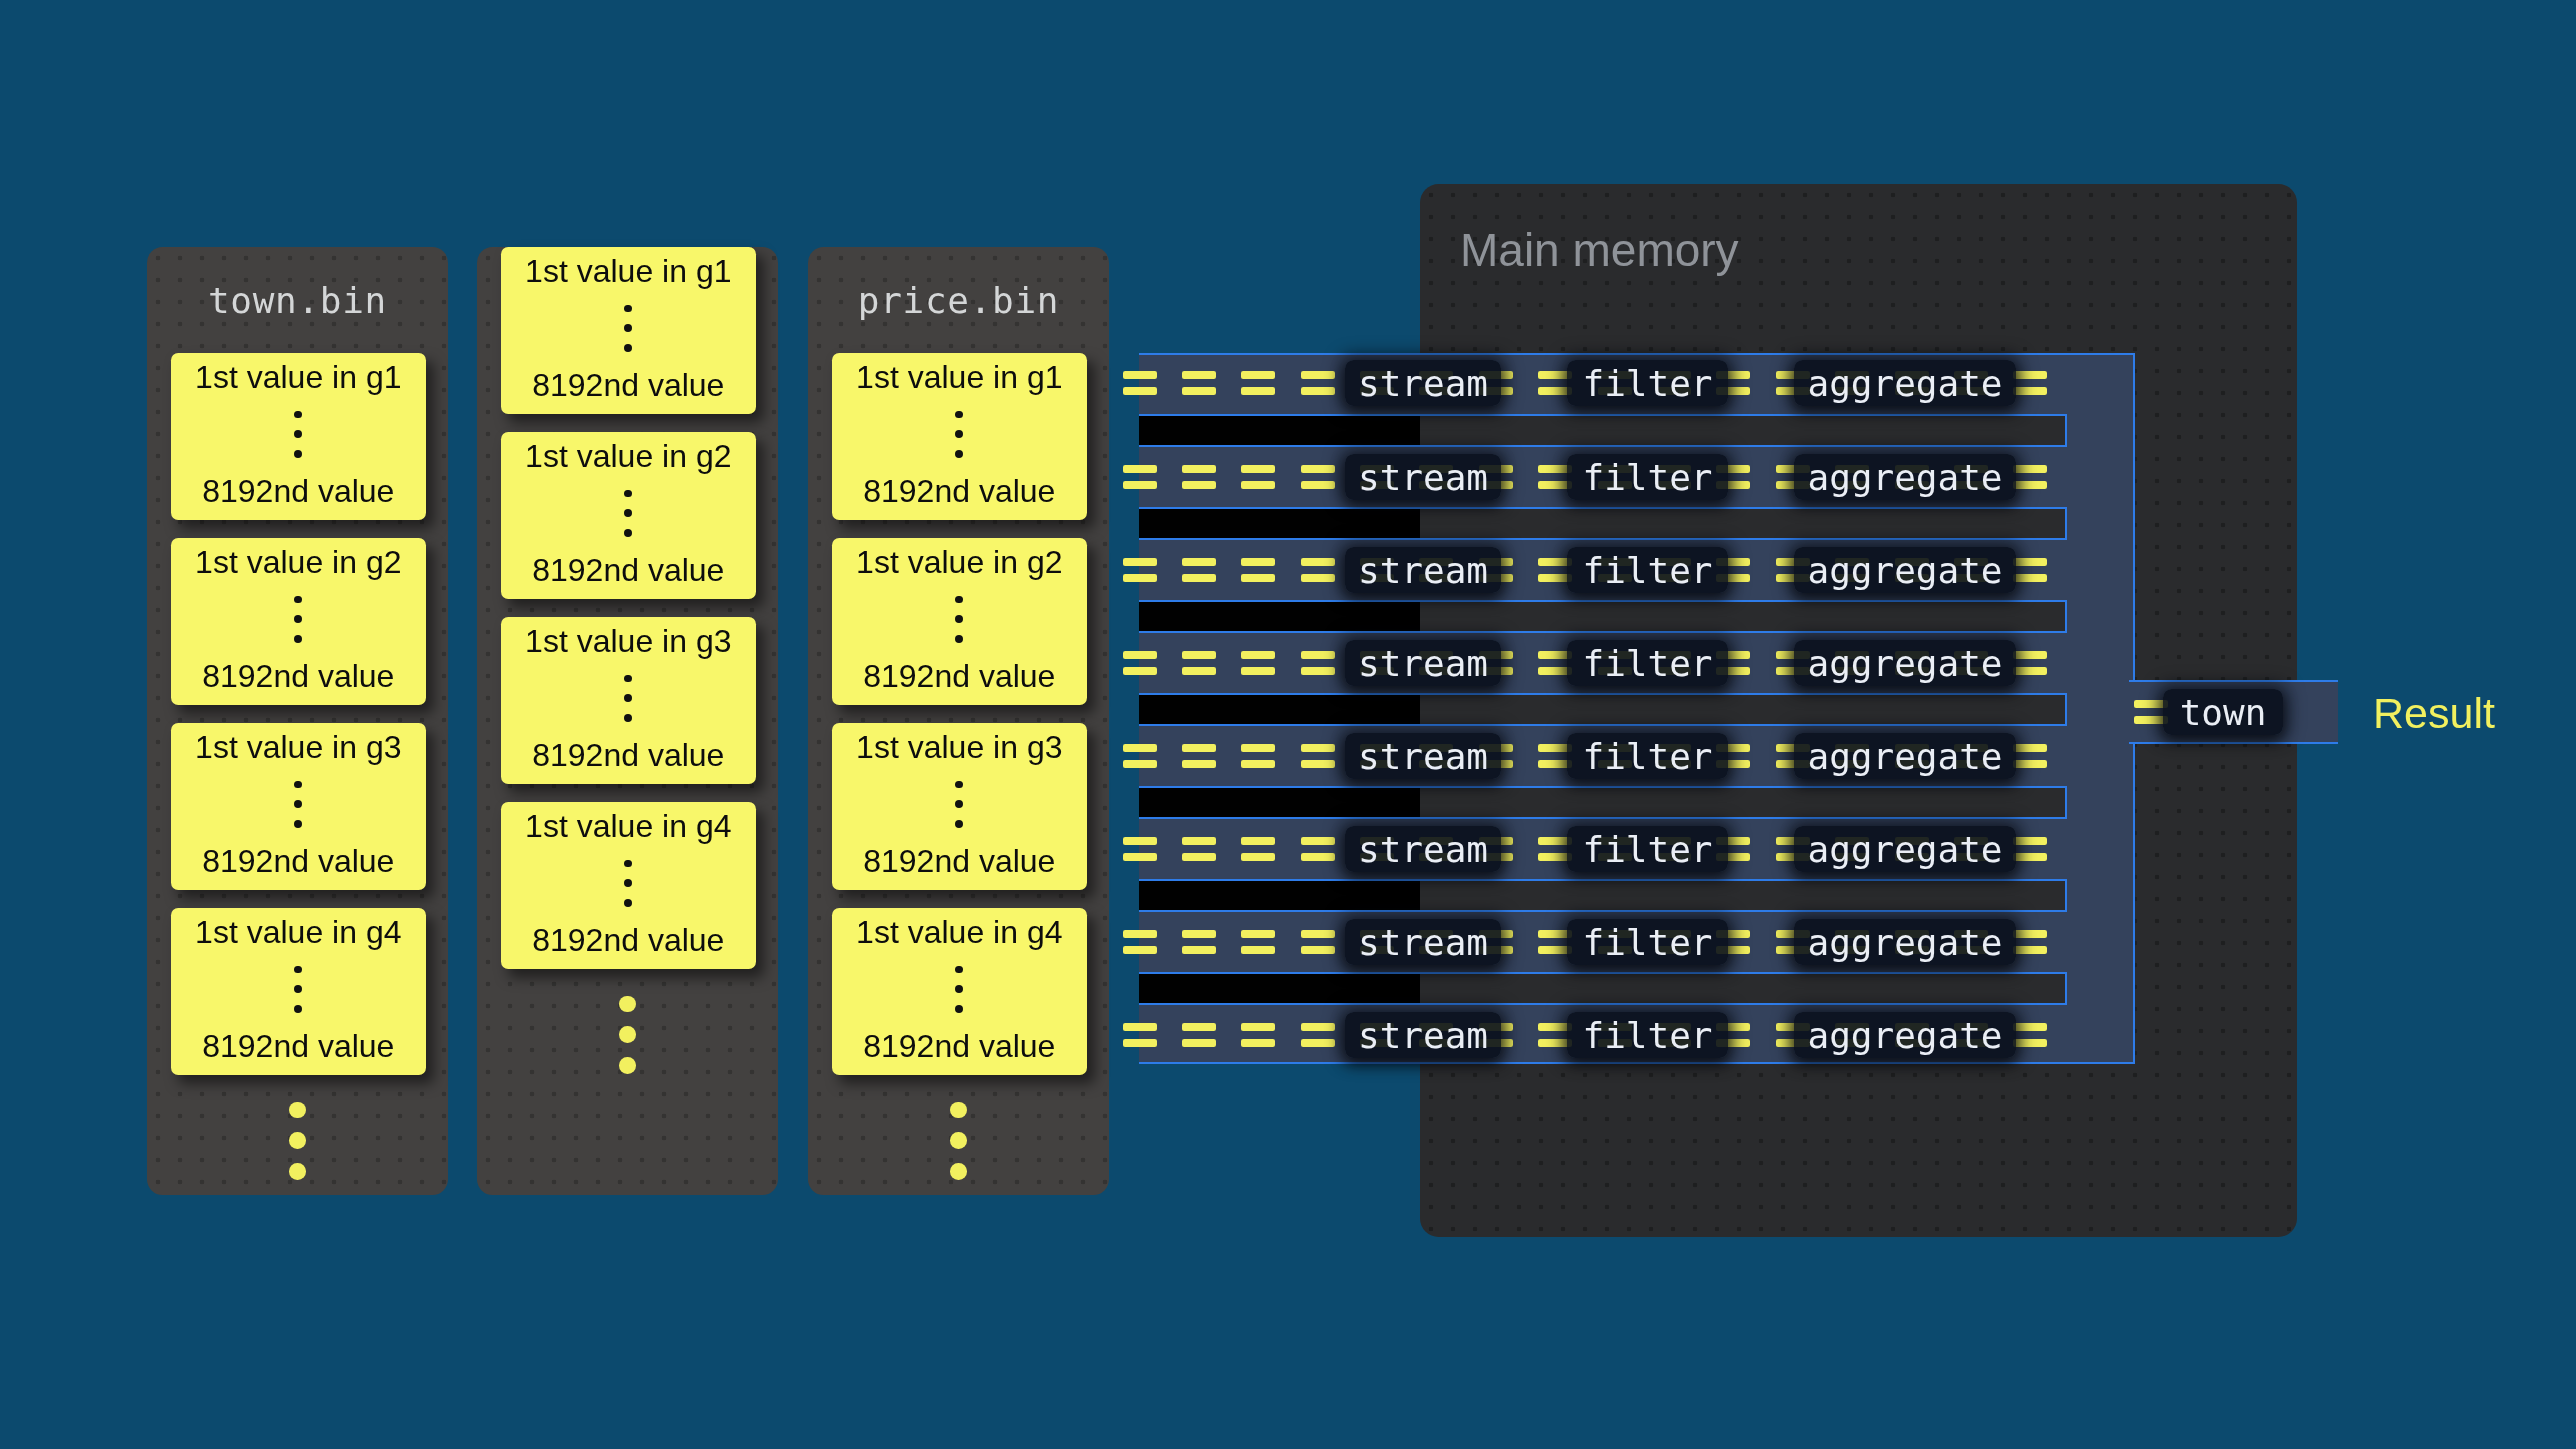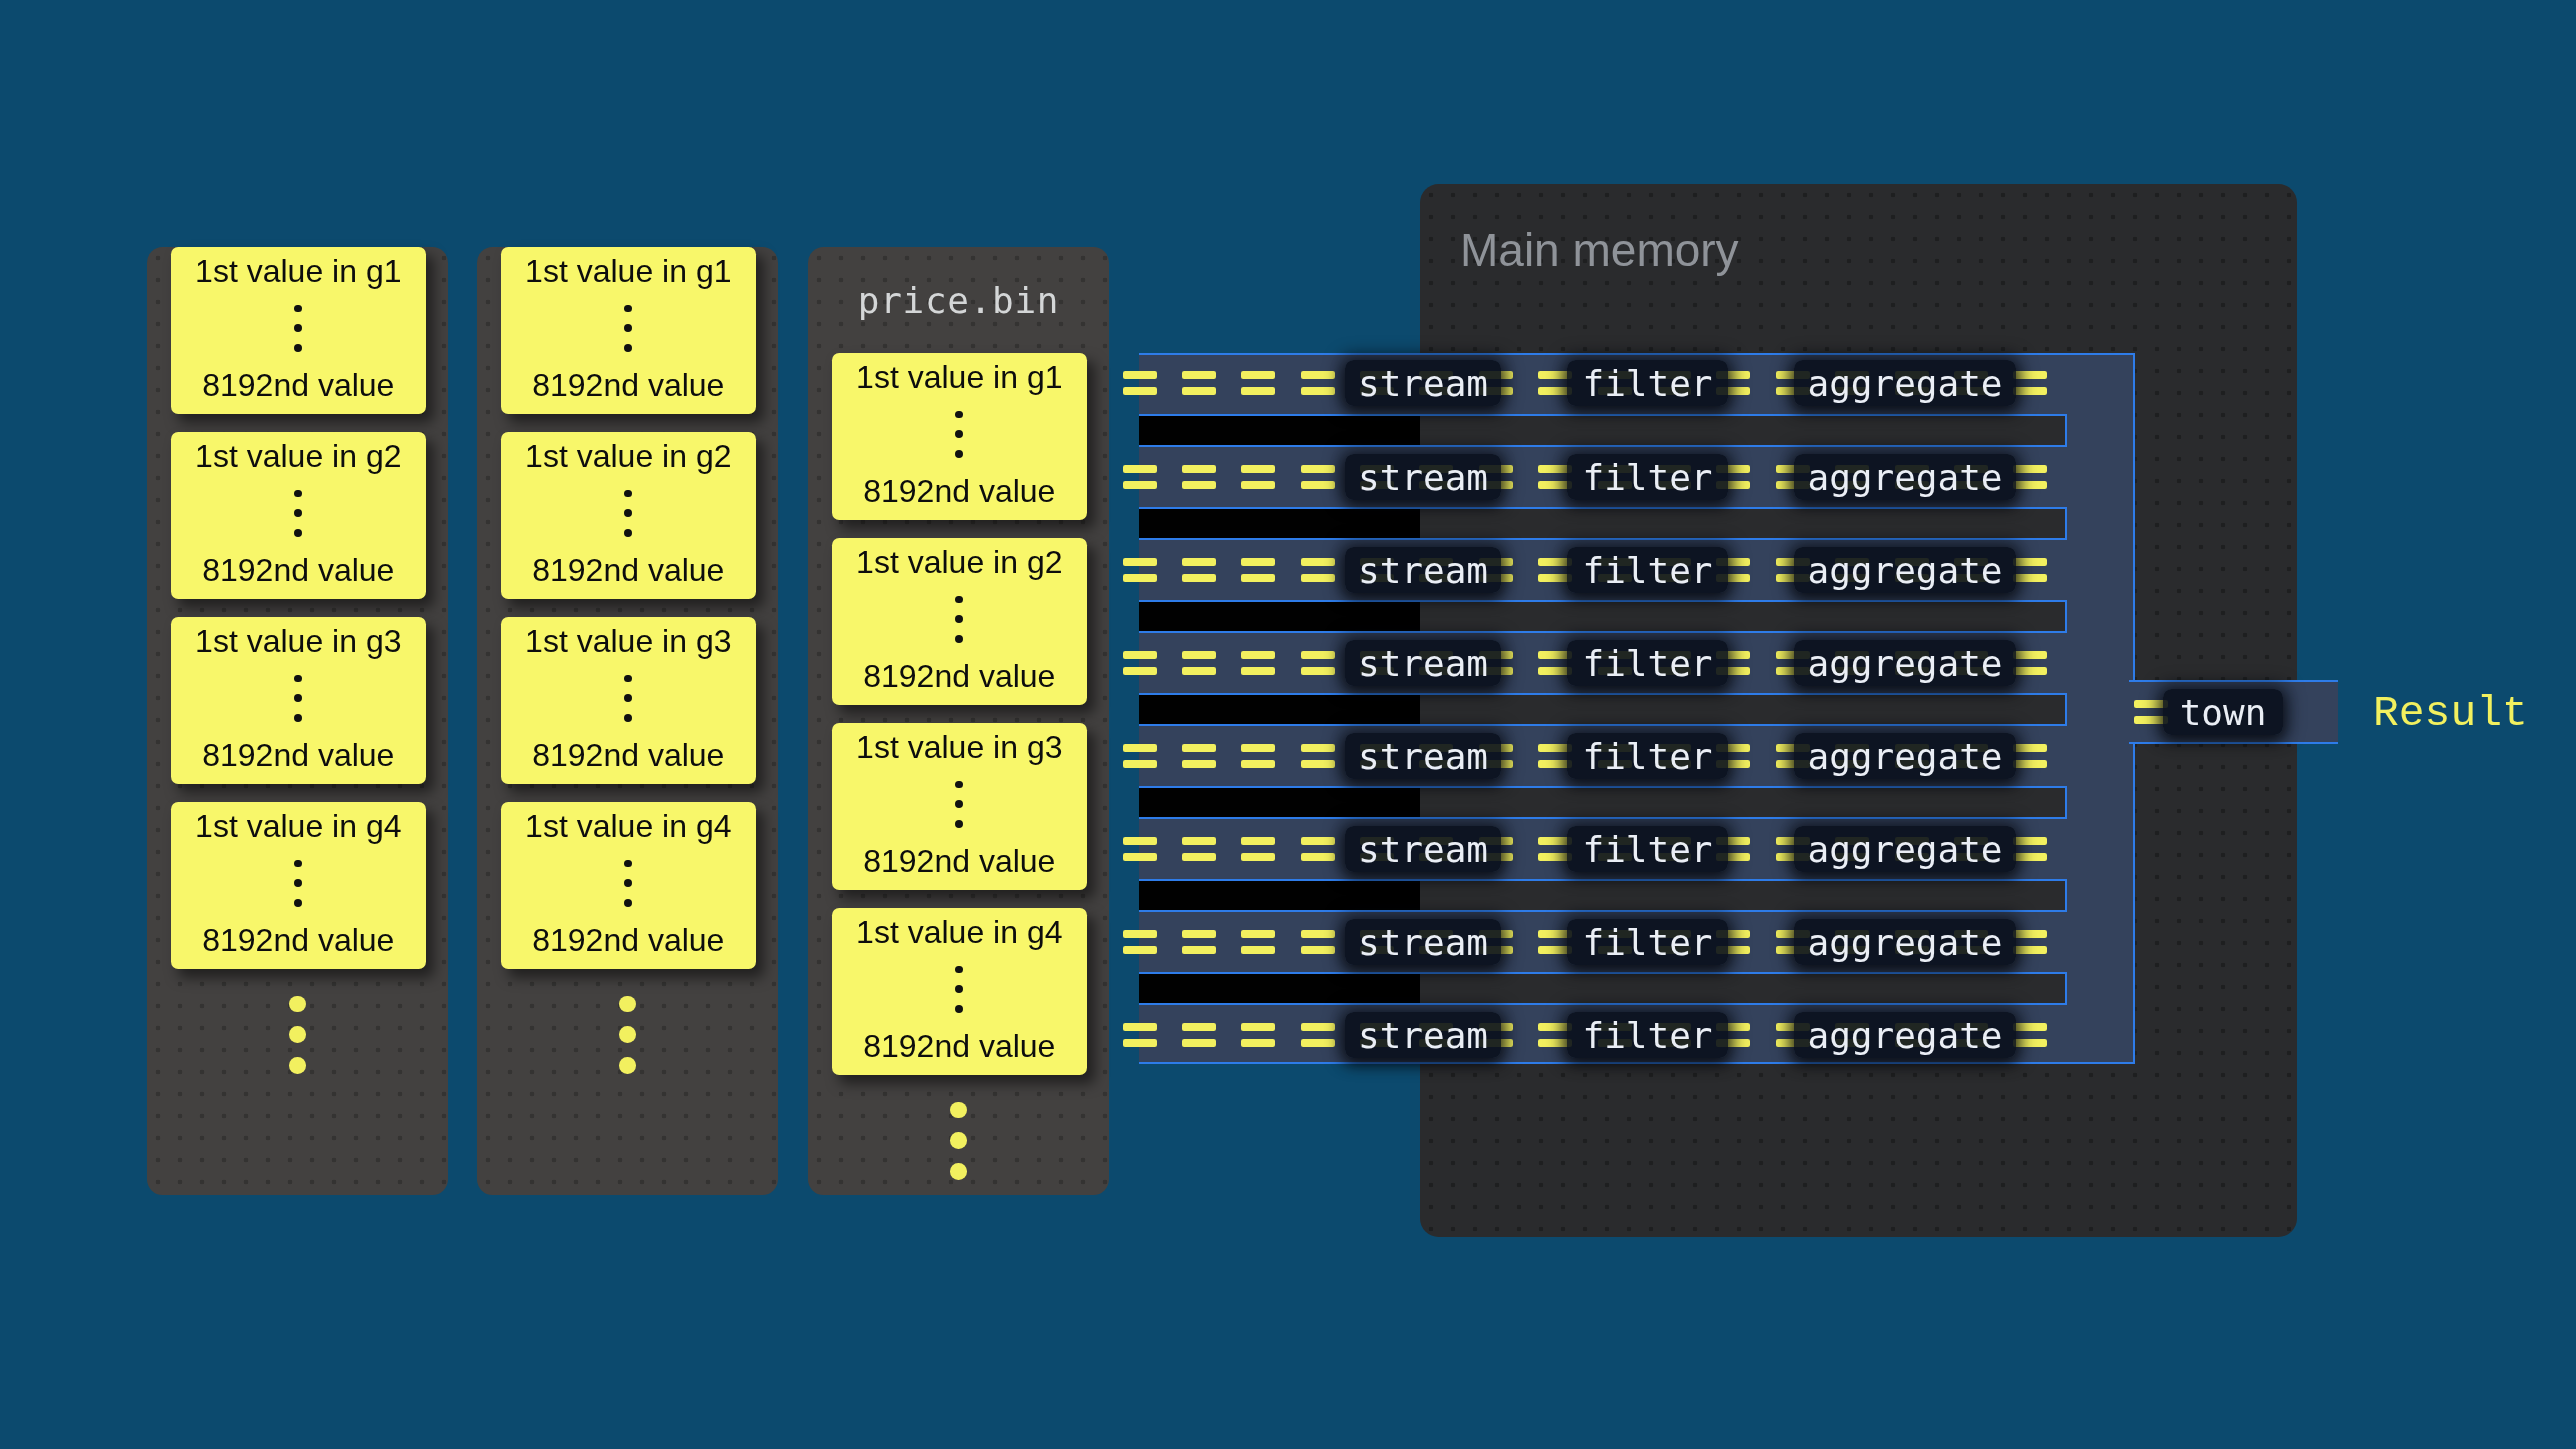--- a/index.html
+++ b/index.html
@@ -45,33 +45,34 @@
         background:rgba(9,15,28,0.9);
         box-shadow:0 0 15.7px 5.7px rgba(4,7,14,0.6), 0 5.7px 14.3px rgba(0,0,0,0.55);
         display:flex;align-items:center;justify-content:center;
         font-size:36px;color:#eaeef5;}
 
   
   .merge-wing{position:absolute;left:2129px;top:683px;width:209px;height:60px;box-sizing:content-box;
               background:#34425c;border-top:2.9px solid #2e7ce9;border-bottom:2.9px solid #2e7ce9;
               margin-top:-2.9px;z-index:3;}
   .result-label{position:absolute;left:2373px;top:680px;height:66px;display:flex;align-items:center;
-                font-size:43px;color:#f2f05f;z-index:3;font-family:Liberation Mono, monospace;}
+                font-size:43px;color:#f2f05f;z-index:3;}
 </style>
 </head>
 <body>
 
 <div class="stage">
 
   <div class="mm-panel">
     <div class="mm-title">Main memory</div>
   </div>
 
   <div id="columns-root">
   <div class="col-panel" style="left: 147px;">
+    <div class="col-header mono">town.bin</div>
     <div class="blocks">
   <div class="gblock">
     <span>1st value in g1</span>
     <span class="gblock-dots">
               <i></i>
               <i></i>
               <i></i>
             </span>
     <span>8192nd value</span>
   </div>

